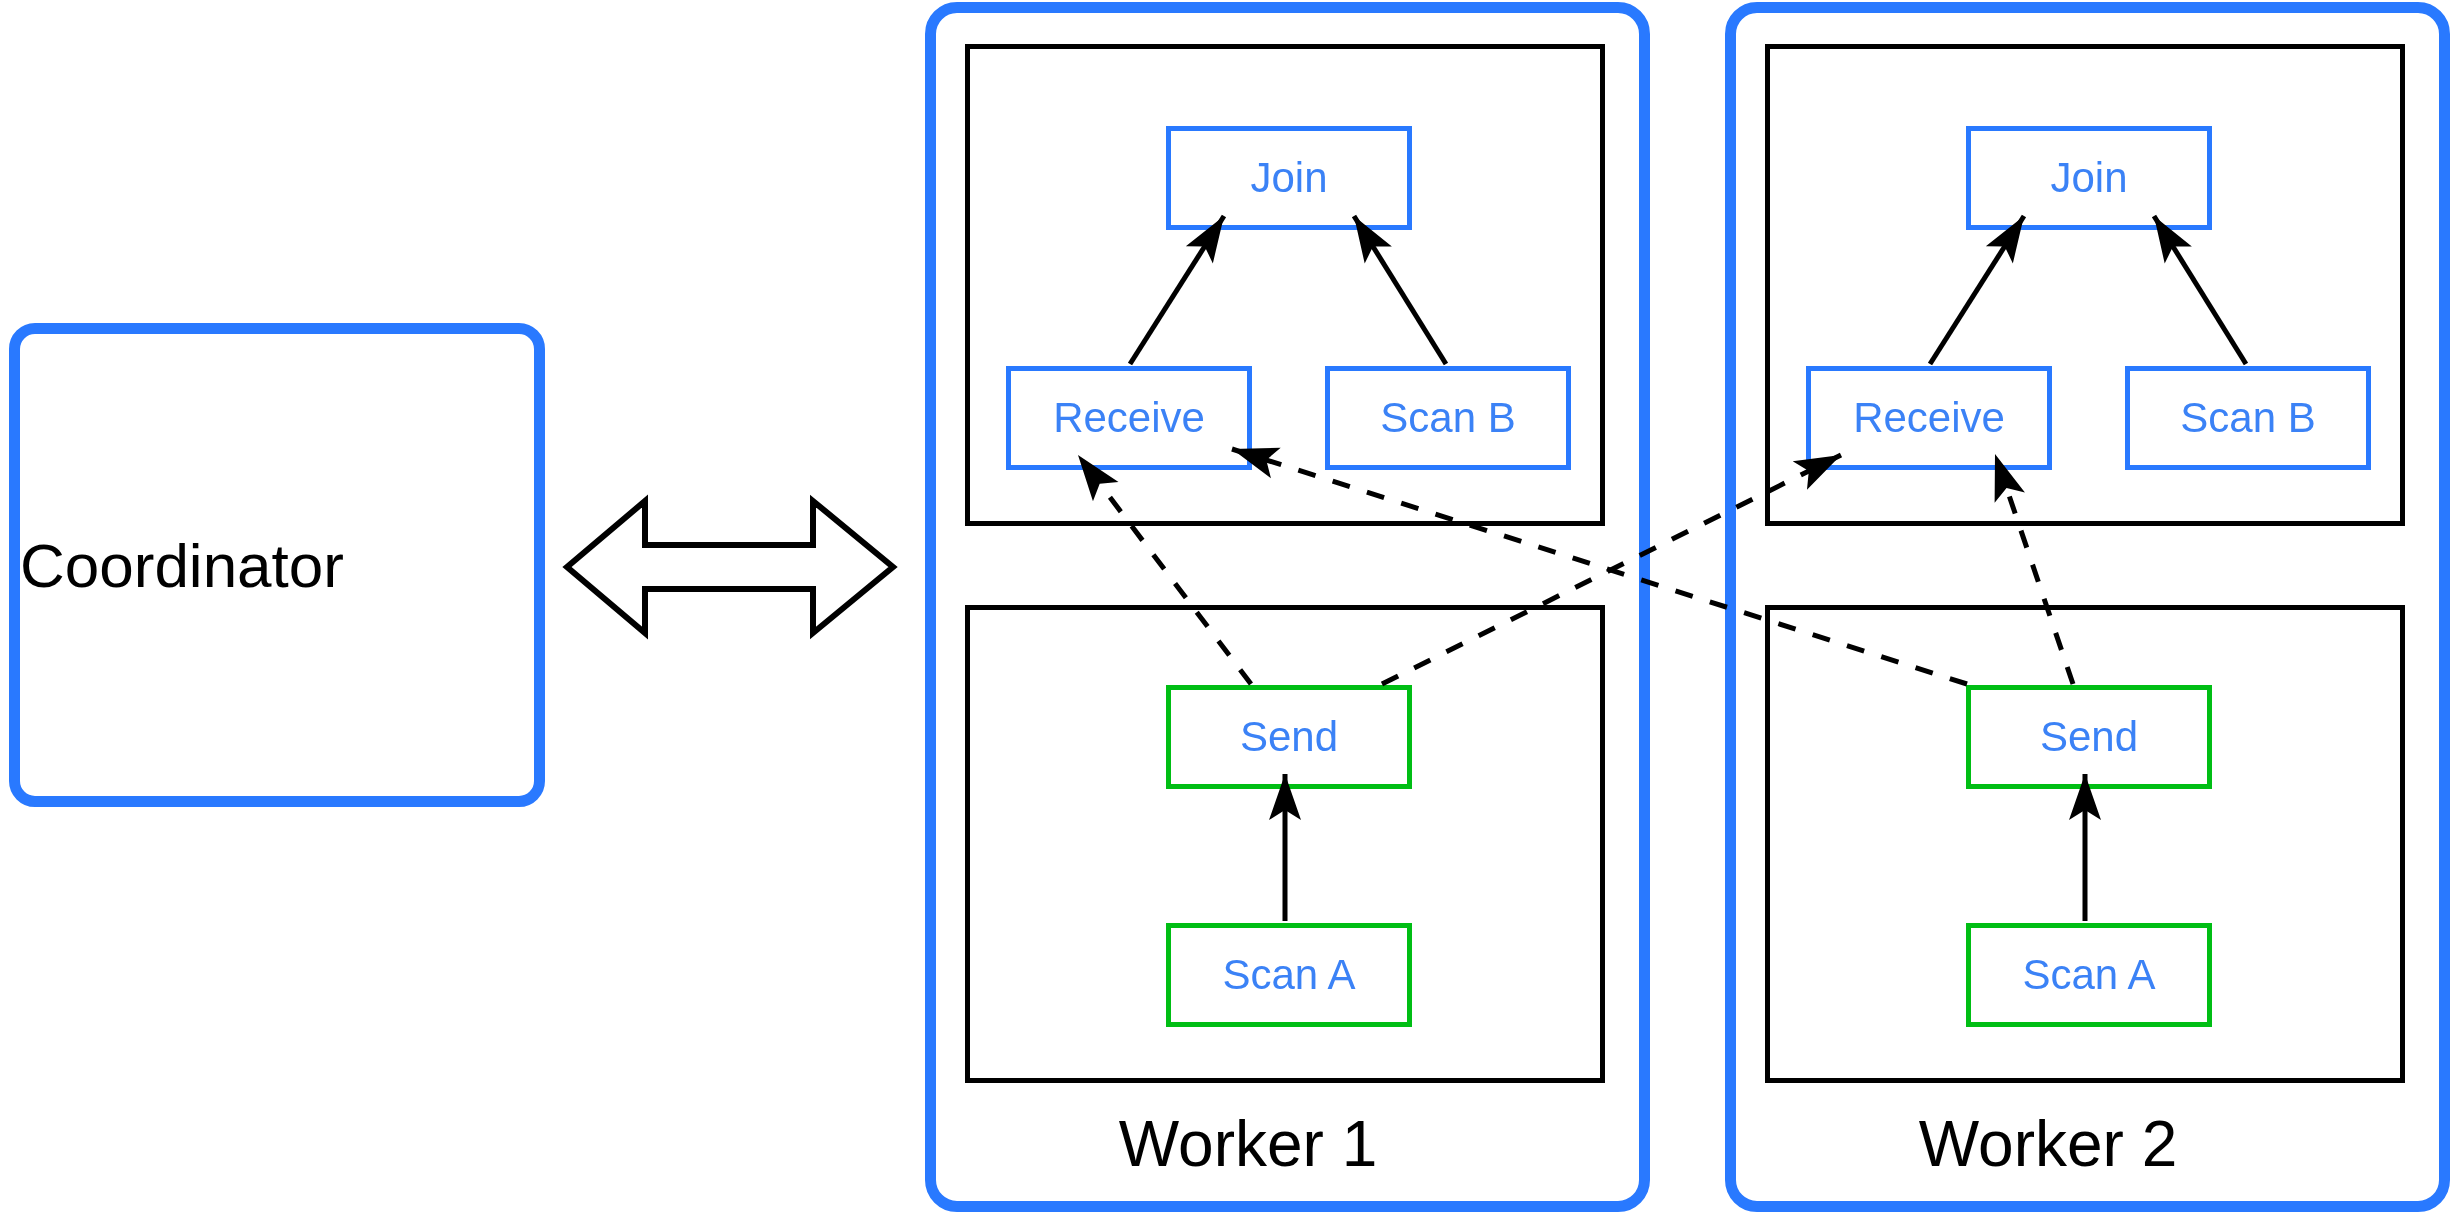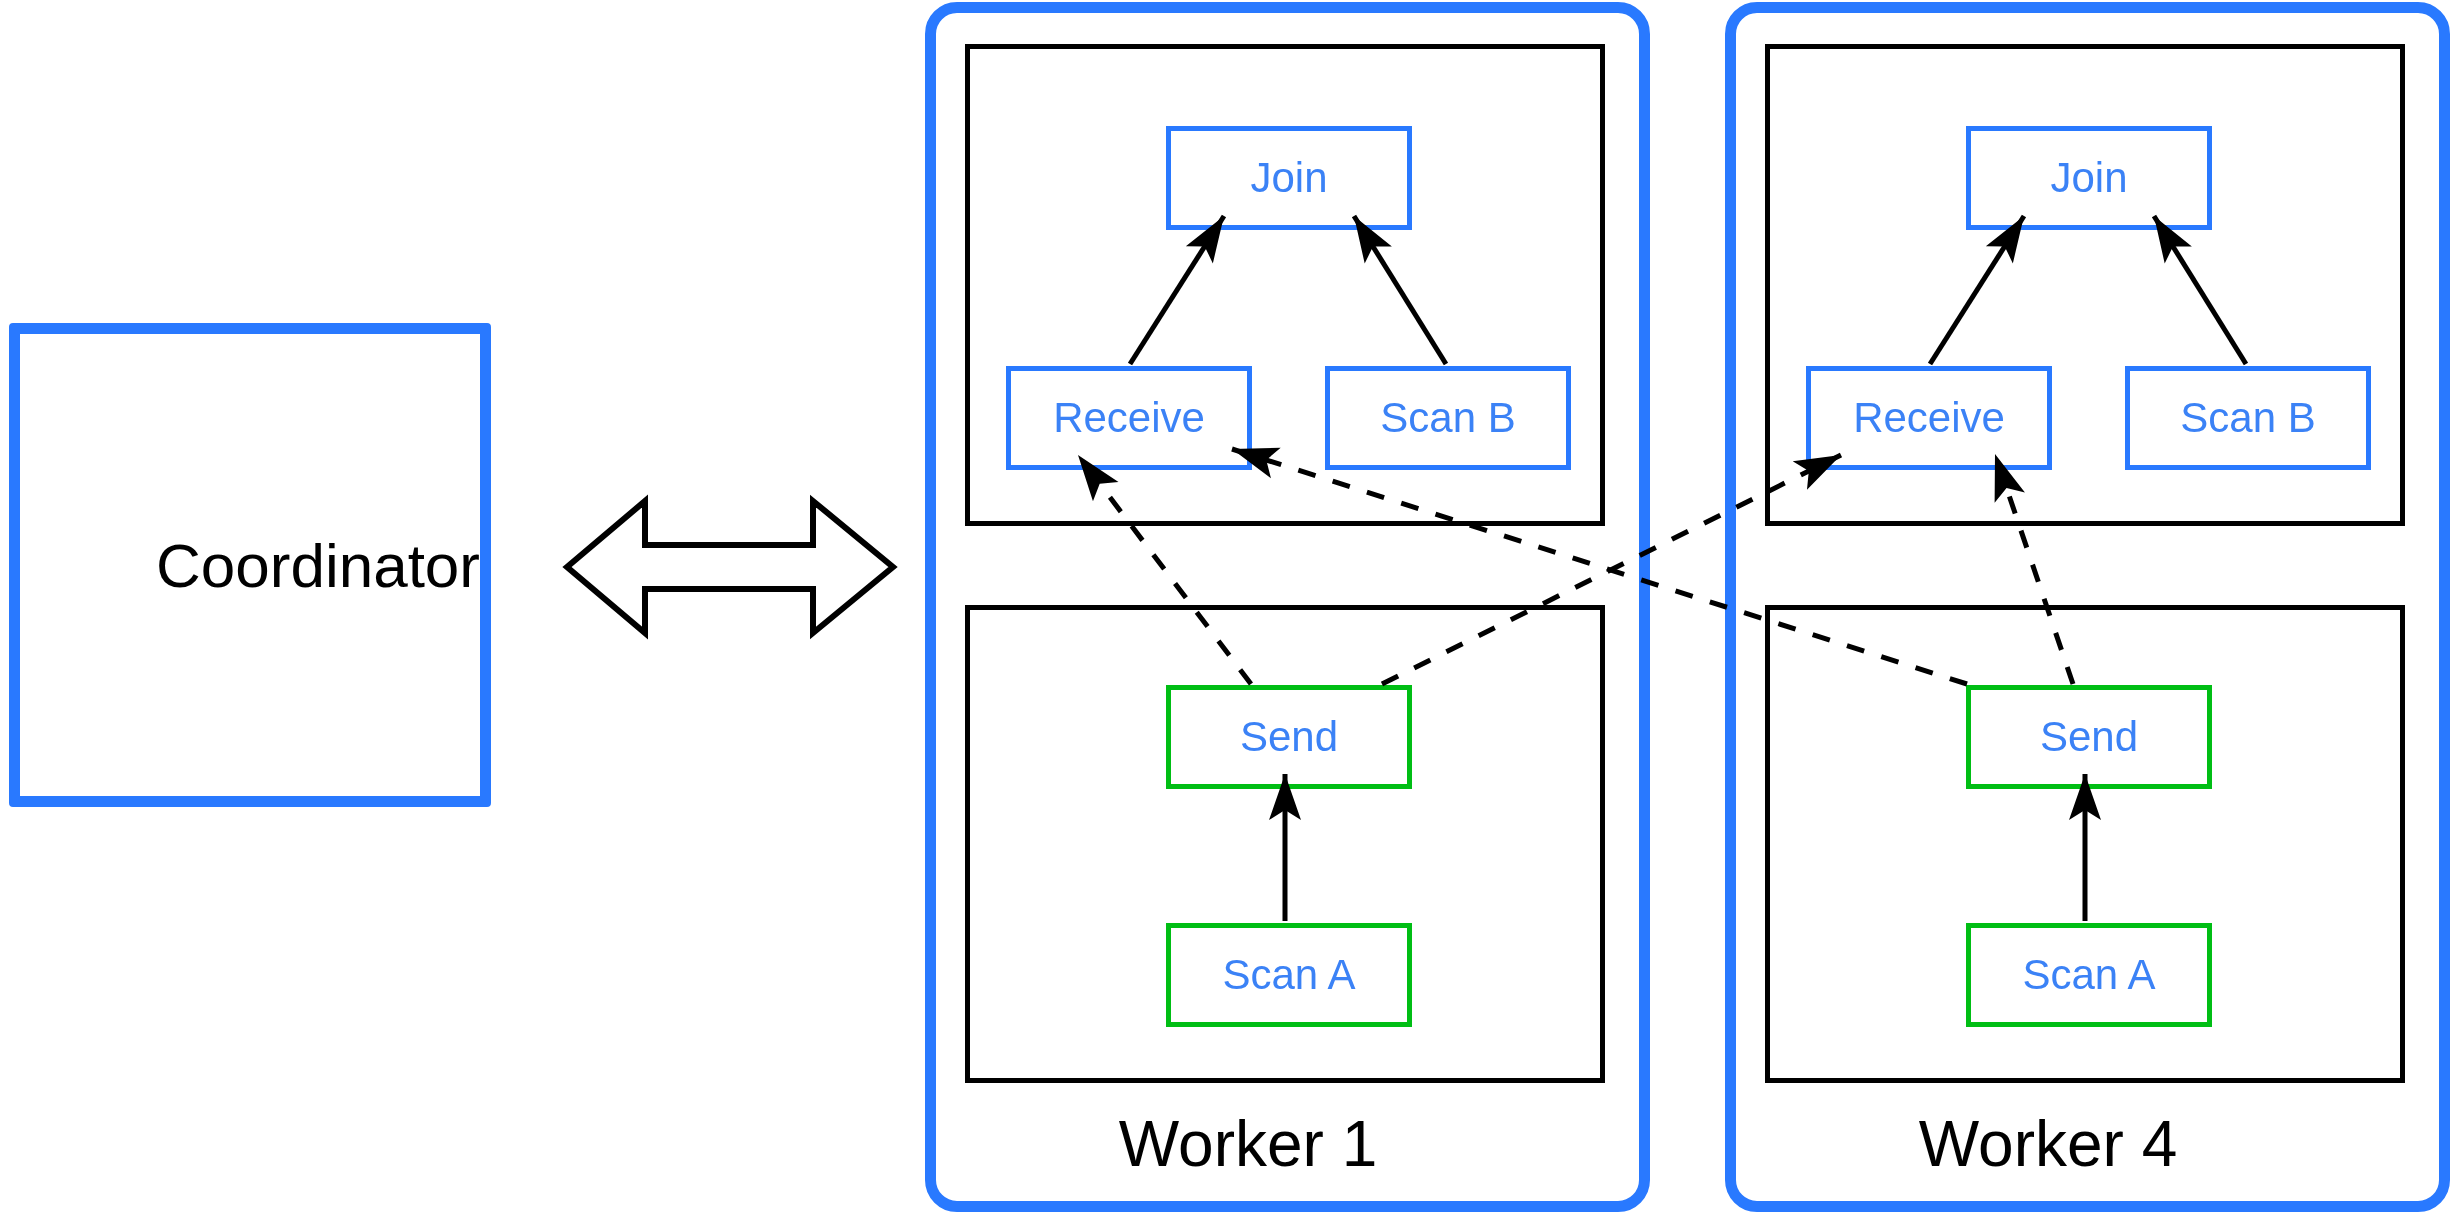--- a/index.html
+++ b/index.html
@@ -5,23 +5,23 @@
   html,body{margin:0;padding:0;background:#ffffff;}
   .canvas{
     position:relative;
     width:2452px;height:1212px;
     background:#ffffff;
     font-family:"Liberation Sans", sans-serif;
     overflow:hidden;
   }
   .box{position:absolute;box-sizing:border-box;background:#ffffff;}
   .coordinator{
-    left:9px;top:323px;width:482px;height:484px;
-    border:11px solid #2979FF;border-radius:4px;
-    display:flex;align-items:center;justify-content:flex-end;
+    left:9px;top:323px;width:536px;height:484px;
+    border:11px solid #2979FF;border-radius:26px;
+    display:flex;align-items:center;justify-content:flex-start;
     font-size:62px;color:#000;
   }
   .worker-outer{
     top:2px;width:725px;height:1210px;
     border:11px solid #2979FF;border-radius:32px;
   }
   .worker-outer.w1{left:925px;}
   .worker-outer.w2{left:1725px;}
   .plan-box{
     width:640px;height:482px;
@@ -98,21 +98,21 @@
   <div class="box node" style="left:2125px;top:366px;">
     <span>Scan B</span>
   </div>
   <div class="box node green" style="left:1966px;top:685px;">
     <span>Send</span>
   </div>
   <div class="box node green" style="left:1966px;top:923px;">
     <span>Scan A</span>
   </div>
   <div class="worker-label w2">
-    <span>Worker 4</span>
+    <span>Worker 2</span>
   </div>
 
   <svg class="overlay" viewBox="0 0 2452 1212">
     <defs>
       <marker id="arrowhead" markerUnits="userSpaceOnUse" markerWidth="60" markerHeight="40" refX="48" refY="17" orient="auto">
         <path d="M48,17 L2,1 L12,17 L2,33 Z" fill="#000000"></path>
       </marker>
     </defs>
 
     <polygon class="biarrow" points="567,567 645,501 645,545 813,545 813,501 893,567 813,633 813,589 645,589 645,633"></polygon>

